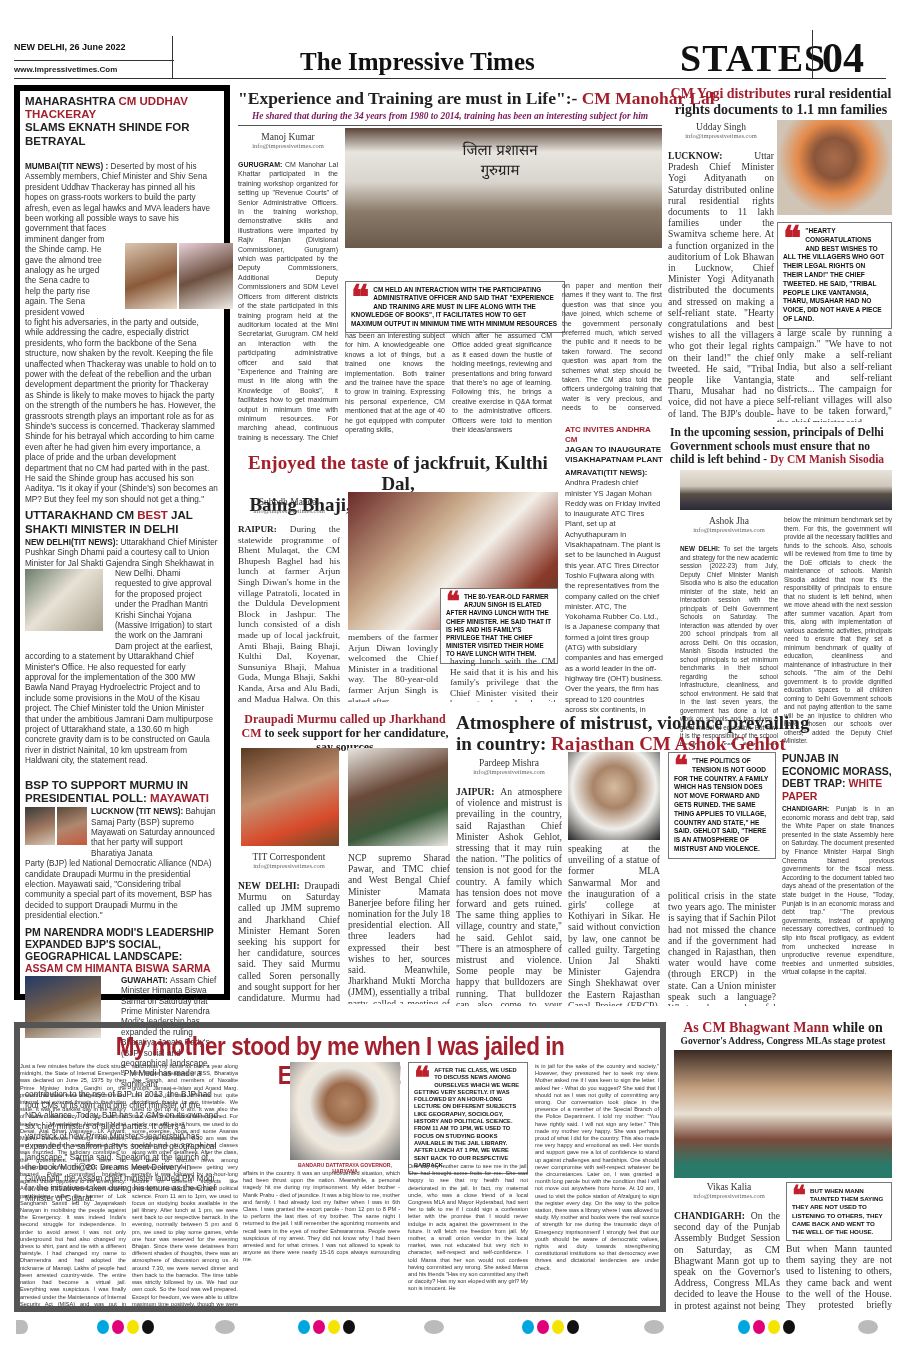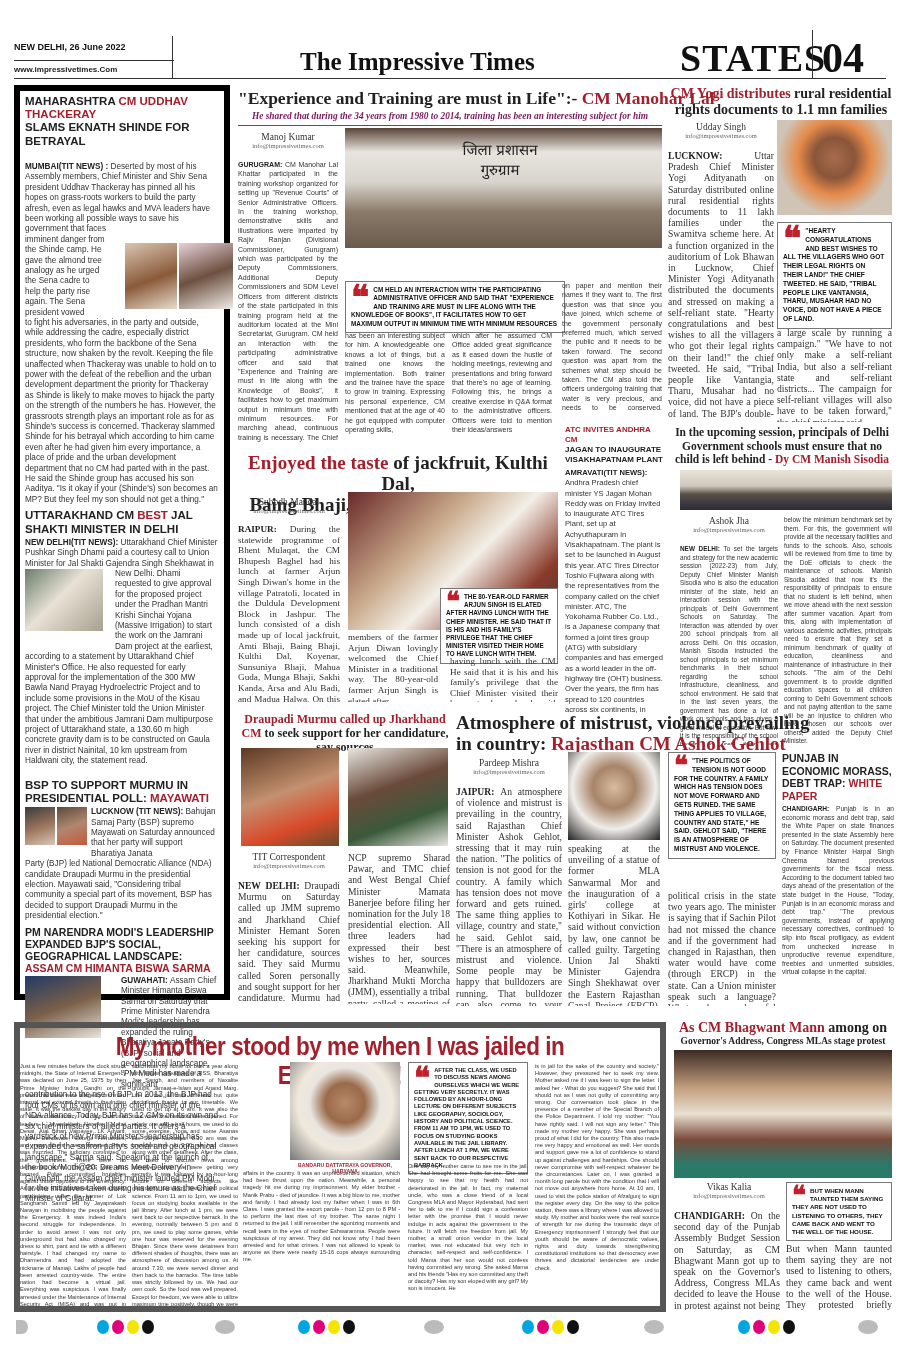--- a/index.html
+++ b/index.html
@@ -129,21 +129,21 @@
 <div class="abs photo" style="left:348px;top:492px;width:210px;height:138px;background:linear-gradient(135deg,#6a2a2a,#c8a888 35%,#f3efe8 55%,#8a3a2a 80%,#4a3a2a)"></div>
 <div class="quote" style="left:440px;top:588px;width:118px;font-size:6.3px;line-height:8.2px"><span class="qmark" style="font-size:26px;line-height:18px;height:16px">❝</span><span>THE 80-YEAR-OLD FARMER ARJUN SINGH IS ELATED AFTER HAVING LUNCH WITH THE CHIEF MINISTER. HE SAID THAT IT IS HIS AND HIS FAMILY'S PRIVILEGE THAT THE CHIEF MINISTER VISITED THEIR HOME TO HAVE LUNCH WITH THEM.</span></div>
 <div class="abs body-r2" style="left:348px;top:632px;width:90px;height:70px;overflow:hidden">members of the farmer Arjun Diwan lovingly welcomed the Chief Minister in a traditional way. The 80-year-old farmer Arjun Singh is elated after</div>
 <div class="abs body-r2" style="left:450px;top:656px;width:108px;height:46px;overflow:hidden">having lunch with the CM. He said that it is his and his family's privilege that the Chief Minister visited their home to have lunch with them. The Chief Minister also offered gifts to the family members of Arjun Singh after the lunch.</div>
 
 <div class="abs" style="left:565px;top:425px;width:98px">
   <div class="hd-s" style="font-size:8px;line-height:10px"><span class="red">ATC INVITES ANDHRA CM</span><br><span>JAGAN TO INAUGURATE VISAKHAPATNAM PLANT</span></div>
   <div class="body-s" style="font-size:7.6px;line-height:10.3px;margin-top:3px;height:245px;overflow:hidden"><b style="color:#222">AMRAVATI(TIT NEWS): </b><span>Andhra Pradesh chief minister YS Jagan Mohan Reddy was on Friday invited to inaugurate ATC Tires Plant, set up at Achyuthapuram in Visakhapatnam. The plant is set to be launched in August this year. ATC Tires Director Toshio Fujiwara along with the representatives from the company called on the chief minister. ATC, The Yokohama Rubber Co. Ltd., is a Japanese company that formed a joint tires group (ATG) with subsidiary companies and has emerged as a world leader in the off-highway tire (OHT) business. Over the years, the firm has spread to 120 countries across six continents, in India.</span></div>
 </div>
 
-<div class="abs" style="left:670px;top:426px;width:224px;text-align:center;font-size:11.5px;font-weight:bold;line-height:13.5px;color:#222"><span>In the upcoming session, principals of Delhi Government schools must ensure that no child is left behind - </span><span class="red">Dy CM Manish Sisodia</span></div>
+<div class="abs" style="left:670px;top:426px;width:224px;font-size:11.5px;font-weight:bold;line-height:13.5px;color:#222"><span>In the upcoming session, principals of Delhi Government schools must ensure that no child is left behind - </span><span class="red">Dy CM Manish Sisodia</span></div>
 <div class="abs photo" style="left:680px;top:470px;width:212px;height:40px;background:linear-gradient(180deg,#e8e2d8 0,#d0c8bc 40%,#5a5048 60%,#2a2a3a 100%)"></div>
 <div class="abs" style="left:680px;top:516px;width:98px">
   <div class="byline">Ashok Jha</div>
   <div class="email">info@impressivetimes.com</div>
 </div>
 <div class="abs body-n" style="left:680px;top:545px;width:98px;height:200px;overflow:hidden;font-size:6.4px;line-height:8.5px"><b style="color:#222">NEW DELHI: </b><span>To set the targets and strategy for the new academic session (2022-23) from July, Deputy Chief Minister Manish Sisodia who is also the education minister of the state, held an interaction session with the principals of Delhi Government Schools on Saturday. The interaction was attended by over 200 school principals from all across Delhi. On this occasion, Manish Sisodia instructed the school principals to set minimum benchmarks in their school regarding the school infrastructure, cleanliness, and school environment. He said that in the last seven years, the government has done a lot of work on schools and has given a great model of education. But now it is the responsibility of the school heads to set their own accountability for their school and ensure that nothing in the school falls</span></div>
 <div class="abs body-n" style="left:784px;top:516px;width:108px;height:230px;overflow:hidden;font-size:6.4px;line-height:8.5px">below the minimum benchmark set by them. For this, the government will provide all the necessary facilities and funds to the schools. Also, schools will be reviewed from time to time by the DoE officials to check the maintenance of schools. Manish Sisodia added that now it's the responsibility of principals to ensure that no student is left behind, when we move ahead with the next session after summer vacation. Apart from this, along with implementation of various academic activities, principals need to ensure that they set a minimum benchmark of quality of education, cleanliness and maintenance of infrastructure in their schools. "The aim of the Delhi government is to provide dignified education spaces to all children coming to Delhi Government schools and not paying attention to the same will be an injustice to children who have chosen our schools over others," added the Deputy Chief Minister.</div>
 
 <div class="abs" style="left:238px;top:712px;width:214px;text-align:center;font-size:12px;font-weight:bold;line-height:14px;color:#222"><span class="red">Draupadi Murmu called up Jharkhand CM</span><span> to seek support for her candidature, say sources</span></div>
 <div class="abs photo" style="left:241px;top:748px;width:98px;height:98px;background:linear-gradient(160deg,#5a3a22,#c49070 45%,#d84a2a 75%,#6a4a2a)"></div>
@@ -177,21 +177,21 @@
 <div class="abs body-n" style="left:20px;top:1063px;width:106px;height:246px;overflow:hidden;font-size:5.6px;line-height:7.2px">Just a few minutes before the clock struck midnight, the State of Internal Emergency was declared on June 25, 1975 by then Prime Minister Indira Gandhi on the pretext that there were allegedly imminent internal and external threats to the Indian state. It was the darkest day in the history of Indian democracy. All top national leaders - Jayaprakash Narayan, Moraji Desai, Atal Bihari Vajpayee, LK Advani, Madhu Dandavate, George Fernandes, and many others - were arrested. Press was muzzled. The judiciary committed to the government. There were no democratic rights. The RSS was also banned. Police committed brutalities against those opposed to the Emergency. As a young RSS pracharak, I was actively participating under the banner of Lok Sangharsh Samiti led by Jayaprakash Narayan in mobilising the people against the Emergency. It was indeed India's second struggle for independence. In order to avoid arrest I was not only underground but had also changed my dress to shirt, pant and tie with a different hairstyle. I had changed my name to Dharmendra and had adopted the nickname of Mamaji. Lakhs of people had been arrested country-wide. The entire nation had become a virtual jail. Everything was suspicious. I was finally arrested under the Maintenance of Internal Security Act (MISA) and was put in Chanchalguda Central Prison at Hyderabad,</div>
 <div class="abs body-n" style="left:132px;top:1063px;width:106px;height:246px;overflow:hidden;font-size:5.6px;line-height:7.2px">which was my home for over a year along with fellow colleagues of RSS, Bharatiya Jan Sangh, and members of Naxalite groups, Jamaat-e-Islam and Anand Marg. Life in the jail was different but quite disciplined thanks to our timetable. We used to get up at 6 am. It was also the time when the barracks were opened. For nearly one and a half hours, we used to do some exercise, Yoga and some Asanas like Surya Namaskar. 8.30 am was the breakfast time. At 9.30, we had classes along with other detainees. After the class, we used to discuss news among ourselves which we were getting very secretly. It was followed by an hour-long lecture on different subjects like geography, sociology, history and political science. From 11 am to 1pm, we used to focus on studying books available in the jail library. After lunch at 1 pm, we were sent back to our respective barrack. In the evening, normally between 5 pm and 6 pm, we used to play some games, while one hour was reserved for the evening Bhajan. Since there were detainees from different shades of thoughts, there was an atmosphere of discussion among us. At around 7.30, we were served dinner and then back to the barracks. The time table was strictly followed by us. We had our own cook. So the food was well prepared. Except for freedom, we were able to utilize maximum time positively, though we were in agony over the state of</div>
 <div class="abs photo" style="left:290px;top:1062px;width:110px;height:98px;background:radial-gradient(circle at 50% 42%,#b88a68 0,#9a6a4a 25%,#e8e6e0 45%,#f0e8dc 60%,#777 100%)"></div>
 <div class="abs" style="left:290px;top:1162px;width:110px;font-family:'Liberation Sans',sans-serif;font-size:5.2px;font-weight:bold;color:#a31f2c;text-align:center">BANDARU DATTATRAYA GOVERNOR, HARYANA</div>
 <div class="abs body-n" style="left:243px;top:1170px;width:157px;height:139px;overflow:hidden;font-size:5.6px;line-height:7.2px">affairs in the country. It was an unprecedented situation, which had been thrust upon the nation. Meanwhile, a personal tragedy hit me during my imprisonment. My elder brother - Manik Prabu - died of jaundice. It was a big blow to me, mother and family. I had already lost my father when I was in 6th Class. I was granted the escort parole - from 12 pm to 8 PM - to perform the last rites of my brother. The same night I returned to the jail. I still remember the agonizing moments and recall tears in the eyes of mother Eshwaramma. People were suspicious of my arrest. They did not know why I had been arrested and for what crimes. I was not allowed to speak to anyone as there were nearly 15-16 cops always surrounding me.</div>
 <div class="quote" style="left:408px;top:1062px;width:120px;font-size:5.7px;line-height:7.3px"><span class="qmark" style="font-size:30px;line-height:22px;height:20px">❝</span><span>AFTER THE CLASS, WE USED TO DISCUSS NEWS AMONG OURSELVES WHICH WE WERE GETTING VERY SECRETLY. IT WAS FOLLOWED BY AN HOUR-LONG LECTURE ON DIFFERENT SUBJECTS LIKE GEOGRAPHY, SOCIOLOGY, HISTORY AND POLITICAL SCIENCE. FROM 11 AM TO 1PM, WE USED TO FOCUS ON STUDYING BOOKS AVAILABLE IN THE JAIL LIBRARY. AFTER LUNCH AT 1 PM, WE WERE SENT BACK TO OUR RESPECTIVE BARRACK.</span></div>
 <div class="abs body-n" style="left:408px;top:1163px;width:120px;height:146px;overflow:hidden;font-size:5.6px;line-height:7.2px">One day my mother came to see me in the jail. She had brought some fruits for me. She was happy to see that my health had not deteriorated in the jail. In fact, my maternal uncle, who was a close friend of a local Congress MLA and Mayor Hyderabad, had sent her to talk to me if I could sign a confession letter with the promise that I would never indulge in acts against the government in the future. It will fetch me freedom from jail. My mother, a small onion vendor in the local market, was not educated but very rich in character, self-respect and self-confidence. I told Mama that her son would not confess having committed any wrong. She asked Mama and his friends "Has my son committed any theft or dacoity? Has my son eloped with any girl? My son is innocent. He</div>
 <div class="abs body-n" style="left:535px;top:1063px;width:124px;height:246px;overflow:hidden;font-size:5.6px;line-height:7.2px">is in jail for the sake of the country and society." However, they pressured her to seek my view. Mother asked me if I was keen to sign the letter. I asked her - What do you suggest? She said that I should not as I was not guilty of committing any wrong. Our conversation took place in the presence of a member of the Special Branch of the Police Department. I told my mother: "You have rightly said. I will not sign any letter." This made my mother very happy. She was perhaps proud of what I did for the country. This also made me very happy and emotional as well. Her words and support gave me a lot of confidence to stand up against challenges and hardships. One should never compromise with self-respect whatever be the circumstances. Later on, I was granted a month long parole but with the condition that I will not move out anywhere from home. At 10 am, I used to visit the police station of Afzalgunj to sign the register every day. On the way to the police station, there was a library where I was allowed to study. My mother and books were the real source of strength for me during the traumatic days of Emergency imprisonment! I strongly feel that our youth should be aware of democratic values, rights and duty towards strengthening constitutional institutions so that democracy ever thrives and dictatorial tendencies are under check.</div>
 
 <div class="abs" style="left:672px;top:1020px;width:222px;text-align:center;color:#222">
-  <div style="font-size:14px;font-weight:bold;white-space:nowrap"><span class="red">As CM Bhagwant Mann</span><span> among on</span></div>
+  <div style="font-size:14px;font-weight:bold;white-space:nowrap"><span class="red">As CM Bhagwant Mann</span><span> while on</span></div>
   <div style="font-size:9.5px;font-weight:bold;white-space:nowrap">Governor's Address, Congress MLAs stage protest</div>
 </div>
 <div class="abs photo" style="left:674px;top:1050px;width:218px;height:128px;background:linear-gradient(180deg,#3a2a22 0,#c4a080 30%,#e8e0d2 50%,#7a4a3a 70%,#2a7a6a 90%)"></div>
 <div class="abs" style="left:674px;top:1182px;width:110px">
   <div class="byline">Vikas Kalia</div>
   <div class="email">info@impressivetimes.com</div>
 </div>
 <div class="abs body-r" style="left:674px;top:1210px;width:106px;height:100px;overflow:hidden"><b style="color:#222">CHANDIGARH: </b><span>On the second day of the Punjab Assembly Budget Session on Saturday, as CM Bhagwant Mann got up to speak on the Governor's Address, Congress MLAs decided to leave the House in protest against not being given the time to speak.</span></div>
 <div class="quote" style="left:786px;top:1182px;width:106px;font-size:6.2px;line-height:8.2px"><span class="qmark" style="font-size:26px;line-height:18px;height:16px">❝</span><span>BUT WHEN MANN TAUNTED THEM SAYING THEY ARE NOT USED TO LISTENING TO OTHERS, THEY CAME BACK AND WENT TO THE WELL OF THE HOUSE.</span></div>
 <div class="abs body-r" style="left:786px;top:1243px;width:106px;height:67px;overflow:hidden">But when Mann taunted them saying they are not used to listening to others, they came back and went to the well of the House. They protested briefly before walking out again.</div>

